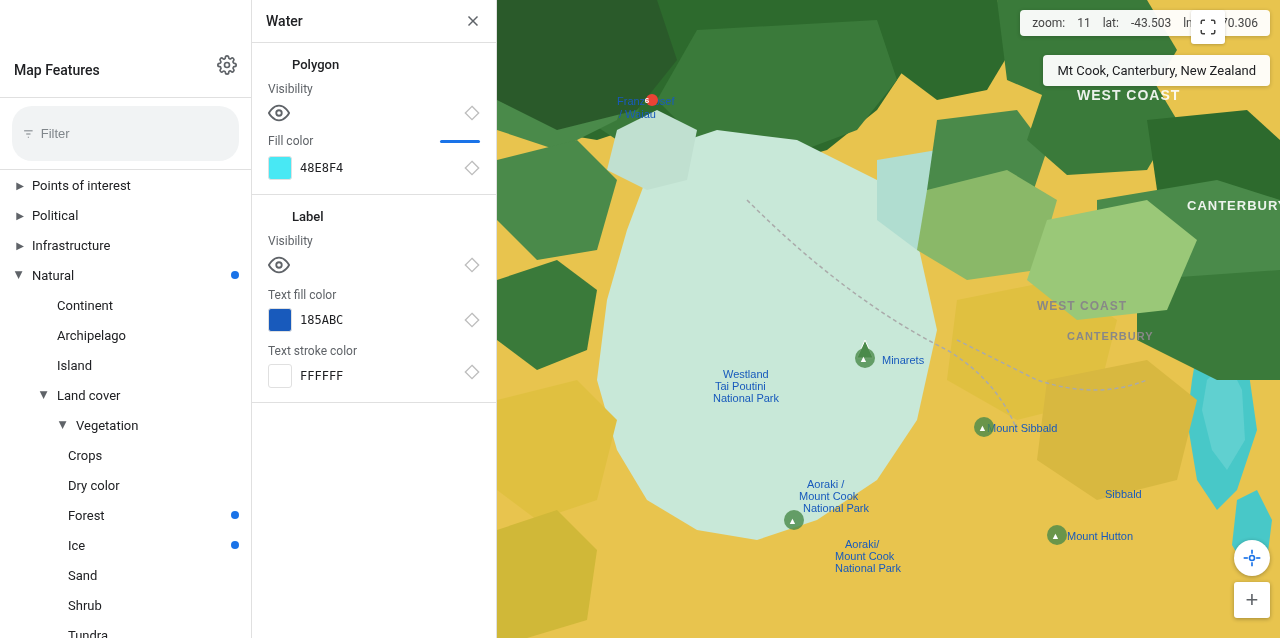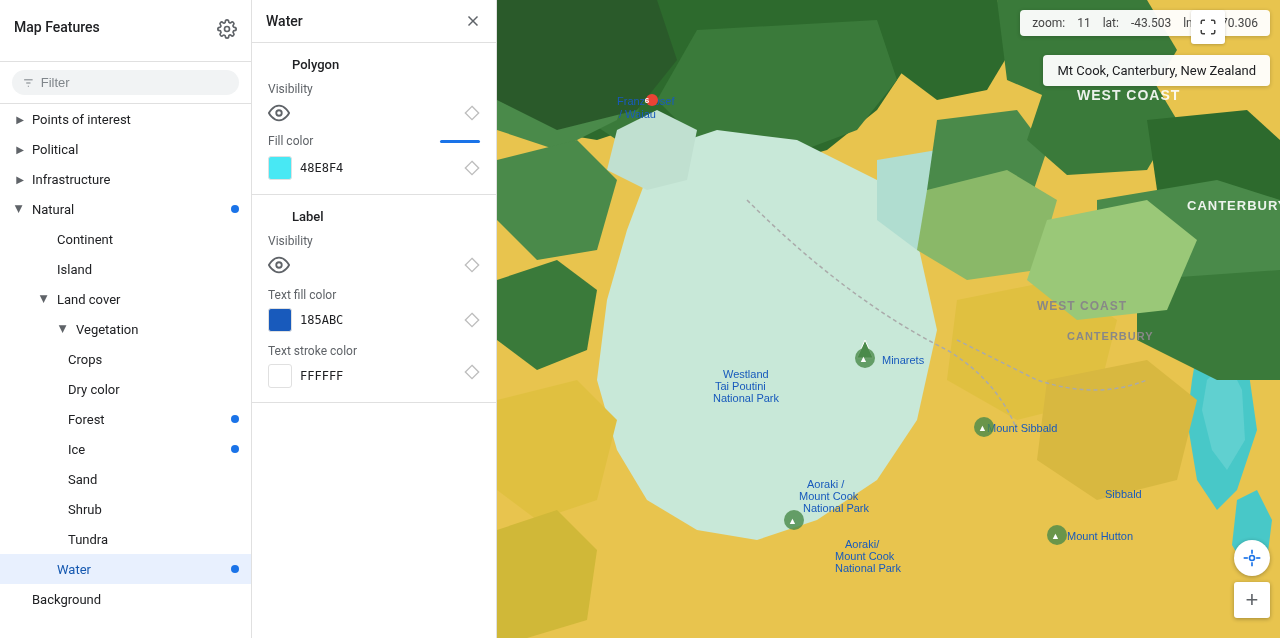--- a/index.html
+++ b/index.html
@@ -12,45 +12,46 @@
       background: #fff;
       border-right: 1px solid #e0e0e0;
       display: flex;
       flex-direction: column;
       overflow-y: auto;
       height: 638px;
     }
 
     .sidebar-header {
       display: flex;
-      align-items: flex-start;
+      align-items: flex-end;
       justify-content: space-between;
       padding: 19px 14px;
       border-bottom: 1px solid #e0e0e0;
+      margin-top: 36px;
     }
 
     .sidebar-header-title {
       font-size: 14px;
       font-weight: 500;
       color: #202124;
     }
 
     .gear-icon svg { width: 20px; height: 20px; color: #5f6368; }
 
     .filter-bar {
       padding: 8px 12px;
       border-bottom: 1px solid #e0e0e0;
     }
 
     .filter-input-wrap {
       display: flex;
       align-items: center;
       background: #f1f3f4;
       border-radius: 20px;
-      padding: 5px 10px;
+      padding: 20px 10px;
       gap: 6px;
     }
 
     .filter-input-wrap input {
       border: none;
       background: transparent;
       outline: none;
       font-size: 13px;
       color: #202124;
       width: 100%;
@@ -324,20 +325,24 @@
         <span class="item-label">Infrastructure</span>
       </div>
       <div class="tree-item depth-0">
         <span class="arrow" style="transform:rotate(90deg)">▶</span>
         <span class="item-label">Natural</span>
         <span class="dot"></span>
       </div>
       <div class="tree-item depth-1">
         <span class="arrow"></span>
         <span class="item-label">Continent</span>
+      </div>
+      <div class="tree-item depth-1">
+        <span class="arrow"></span>
+        <span class="item-label">Archipelago</span>
       </div>
       <div class="tree-item depth-1">
         <span class="arrow"></span>
         <span class="item-label">Island</span>
       </div>
       <div class="tree-item depth-1">
         <span class="arrow" style="transform:rotate(90deg)">▶</span>
         <span class="item-label">Land cover</span>
       </div>
       <div class="tree-item depth-2">

